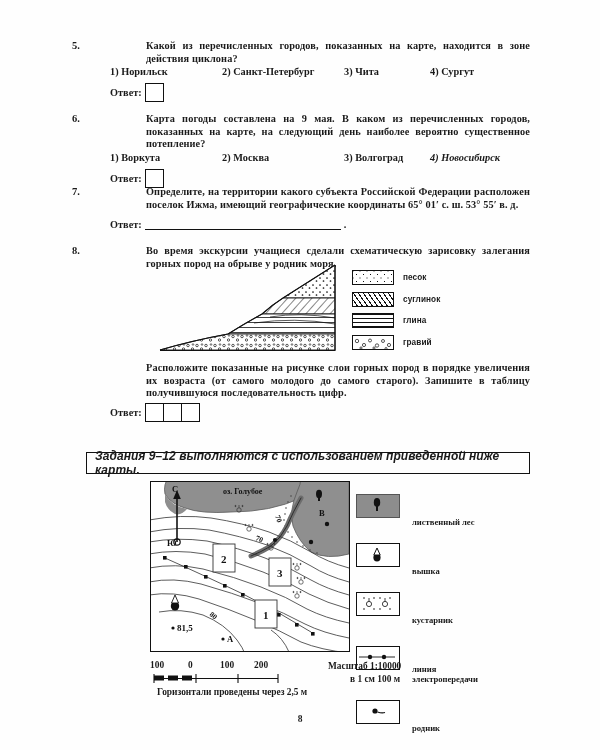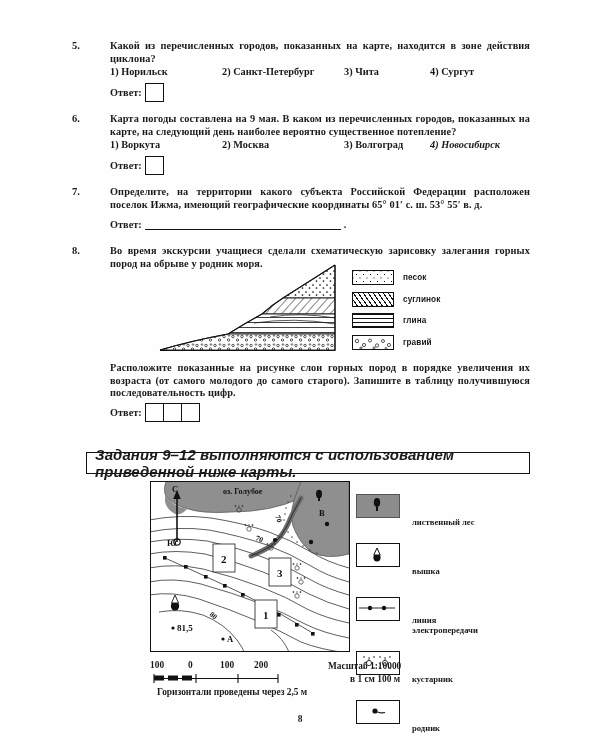--- a/index.html
+++ b/index.html
@@ -39,20 +39,21 @@
   .qbody {
     margin-left: 38px;
   }
   .stem {
     font-size: 10.3px;
     line-height: 12.6px;
     text-align: justify;
     text-justify: inter-word;
     font-weight: bold;
     letter-spacing: 0.1px;
+    margin-left: 36px;
   }
   .opts {
     position: relative;
     height: 14px;
     margin-top: 1px;
     font-size: 10.3px;
     font-weight: bold;
   }
   .opt {
     position: absolute;
@@ -132,21 +133,21 @@
     height: 22px;
     border: 1.2px solid #111;
     box-sizing: border-box;
     display: flex;
     align-items: center;
     padding-left: 8px;
   }
   .banner span {
     font-family: "Liberation Sans", sans-serif;
     font-style: italic;
-    font-size: 15px;
+    font-size: 12px;
     font-weight: bold;
     letter-spacing: 0.05px;
   }
 
   
   .mapwrap {
     position: absolute;
     left: 150px;
     top: 481px;
     width: 200px;
@@ -544,33 +545,20 @@
           <path d="M20,4 L16.8,11 L23.2,11 Z" fill="#fff" stroke="#111" stroke-width="1"></path>
         </svg>
       </span>
       <span class="mllbl">вышка</span>
     </div>
 
     <div class="mlrow">
       <span class="mlsym">
         <svg width="40" height="20" viewBox="0 0 40 20">
           <rect width="40" height="20" fill="#fff"></rect>
-          <line x1="2" y1="10" x2="38" y2="10" stroke="#111" stroke-width="0.9"></line>
-          <circle cx="13" cy="10" r="2.2" fill="#111"></circle>
-          <circle cx="27" cy="10" r="2.2" fill="#111"></circle>
-        </svg>
-      </span>
-      <span class="mllbl" style="white-space:pre-line;">линия
-электропередачи</span>
-    </div>
-
-    <div class="mlrow">
-      <span class="mlsym">
-        <svg width="40" height="20" viewBox="0 0 40 20">
-          <rect width="40" height="20" fill="#fff"></rect>
           <g stroke="#111" stroke-width="0.8" fill="none">
             <circle cx="12" cy="11" r="2.6"></circle>
               <line x1="12" y1="8.4" x2="12" y2="5"></line>
             <circle cx="28" cy="11" r="2.6"></circle>
               <line x1="28" y1="8.4" x2="28" y2="5"></line>
           </g>
           <g fill="#111">
             <circle cx="7" cy="5" r="0.8"></circle>
               <circle cx="17" cy="5" r="0.8"></circle>
             <circle cx="23" cy="5" r="0.8"></circle>
@@ -582,20 +570,33 @@
           </g>
         </svg>
       </span>
       <span class="mllbl">кустарник</span>
     </div>
 
     <div class="mlrow">
       <span class="mlsym">
         <svg width="40" height="20" viewBox="0 0 40 20">
           <rect width="40" height="20" fill="#fff"></rect>
+          <line x1="2" y1="10" x2="38" y2="10" stroke="#111" stroke-width="0.9"></line>
+          <circle cx="13" cy="10" r="2.2" fill="#111"></circle>
+          <circle cx="27" cy="10" r="2.2" fill="#111"></circle>
+        </svg>
+      </span>
+      <span class="mllbl" style="white-space:pre-line;">линия
+электропередачи</span>
+    </div>
+
+    <div class="mlrow">
+      <span class="mlsym">
+        <svg width="40" height="20" viewBox="0 0 40 20">
+          <rect width="40" height="20" fill="#fff"></rect>
           <circle cx="18" cy="10" r="2.6" fill="#111"></circle>
           <path d="M20.5,11 Q25,12.5 28,11.5" fill="none" stroke="#111" stroke-width="1.1"></path>
         </svg>
       </span>
       <span class="mllbl">родник</span>
     </div>
   </div>
 
   <div class="scalearea">
     <div class="scalenums">

